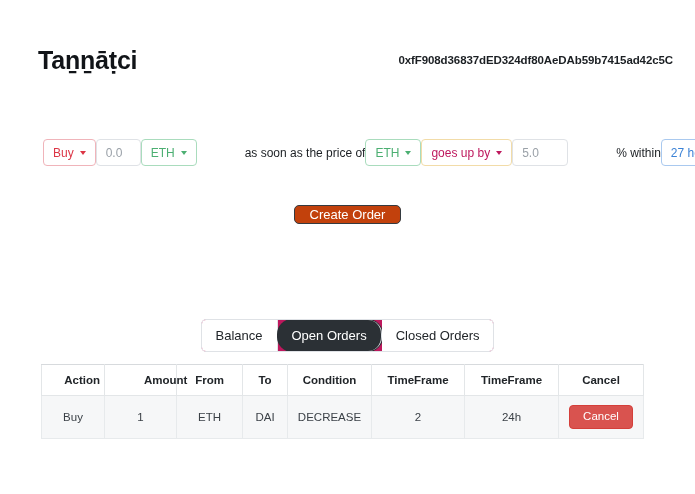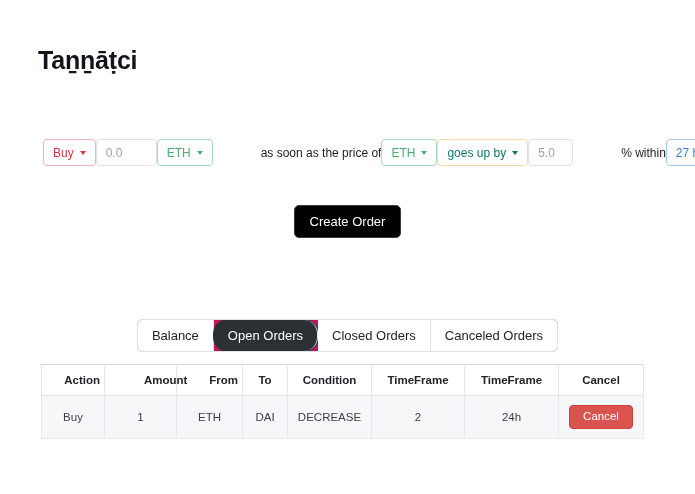--- a/index.html
+++ b/index.html
@@ -73,37 +73,37 @@
     width: 0; height: 0;
     border-left: 3.5px solid transparent;
     border-right: 3.5px solid transparent;
     border-top: 4px solid currentColor;
     display: inline-block;
     margin-left: 1px;
   }
 
   .btn-outline-danger  { color: #dc3545; border: 1px solid #f0b4ba; }
   .btn-outline-success { color: #4caf72; border: 1px solid #a9dcbd; }
-  .btn-outline-warning { color: #0f766e; border: 1px solid #f2dca8; }
+  .btn-outline-warning { color: #be185d; border: 1px solid #f2dca8; }
   .btn-outline-primary { color: #3b82d6; border: 1px solid #a9c9ef; }
 
   .form-input {
     font-family: "Liberation Sans", sans-serif;
     font-size: 12px;
     color: #6c757d;
     border: 1px solid #dfe2e6;
     border-radius: 4px;
     background: #ffffff;
     height: 27px;
     padding: 0 9px;
     outline: none;
   }
   .form-input::placeholder { color: #9aa1a8; }
-  .w-amount { width: 61px; }
-  .w-pct { width: 45px; }
+  .w-amount { width: 45px; }
+  .w-pct { width: 56px; }
 
   .inline-text {
     font-size: 12px;
     color: #1b1f23;
     white-space: nowrap;
     margin-left: 48px;
   }
 
   .sp-a { width: 14px; }
   .sp-b { width: 16px; }
@@ -119,24 +119,24 @@
     position: absolute;
     left: 0; top: 205px;
     width: 695px;
     display: flex;
     justify-content: center;
   }
   .btn-create {
     font-family: "Liberation Sans", sans-serif;
     font-size: 13px;
     color: #ffffff;
-    background: #000000;
+    background: #c2410c;
     border: 1px solid #343a40;
     border-radius: 5px;
-    padding: 9px 15px;
+    padding: 2px 15px;
     cursor: pointer;
     line-height: 1;
   }
 
   
   .tabs-wrap {
     position: absolute;
     left: 0; top: 319px;
     width: 695px;
     display: flex;
@@ -208,34 +208,35 @@
     border: 1px solid #d43f3a;
     border-radius: 4px;
     padding: 5px 13px;
     cursor: pointer;
     line-height: 1;
   }
 
   
   .col-action { width: 63px; text-align: right; }
   .col-amount { width: 72px; padding-left: 39px; }
-  .col-from { width: 66px; text-align: right; }
+  .col-from { width: 66px; }
   .col-to { width: 45px; }
   .col-condition { width: 84px; }
   .col-percentage { width: 93px; }
   .col-timeframe { width: 94px; }
   .col-cancel { width: 85px; }
 </style>
 </head>
 <body>
 
 <div class="page">
 
   <div class="header">
     <div class="brand">Taṉṉāṭci</div>
+    <div class="wallet-address">0xfF908d36837dED324df80AeDAb59b7415ad42c5C</div>
   </div>
 
   <div class="order-form">
 
     <button class="btn btn-outline-danger">
       <span>Buy</span>
       <span class="caret"></span>
     </button>
 
     <span class="sp-a"></span>
@@ -286,21 +287,20 @@
 
   <div class="create-order-wrap">
     <button class="btn-create">Create Order</button>
   </div>
 
   <div class="tabs-wrap">
     <div class="tabs">
       <button class="tab">Balance</button>
       <button class="tab active">Open Orders</button>
       <button class="tab">Closed Orders</button>
-      <button class="tab">Canceled Orders</button>
     </div>
   </div>
 
   <div class="table-wrap">
     <table>
       <thead>
         <tr>
           <th class="col-action">Action</th>
           <th class="col-amount">Amount</th>
           <th class="col-from">From</th>

